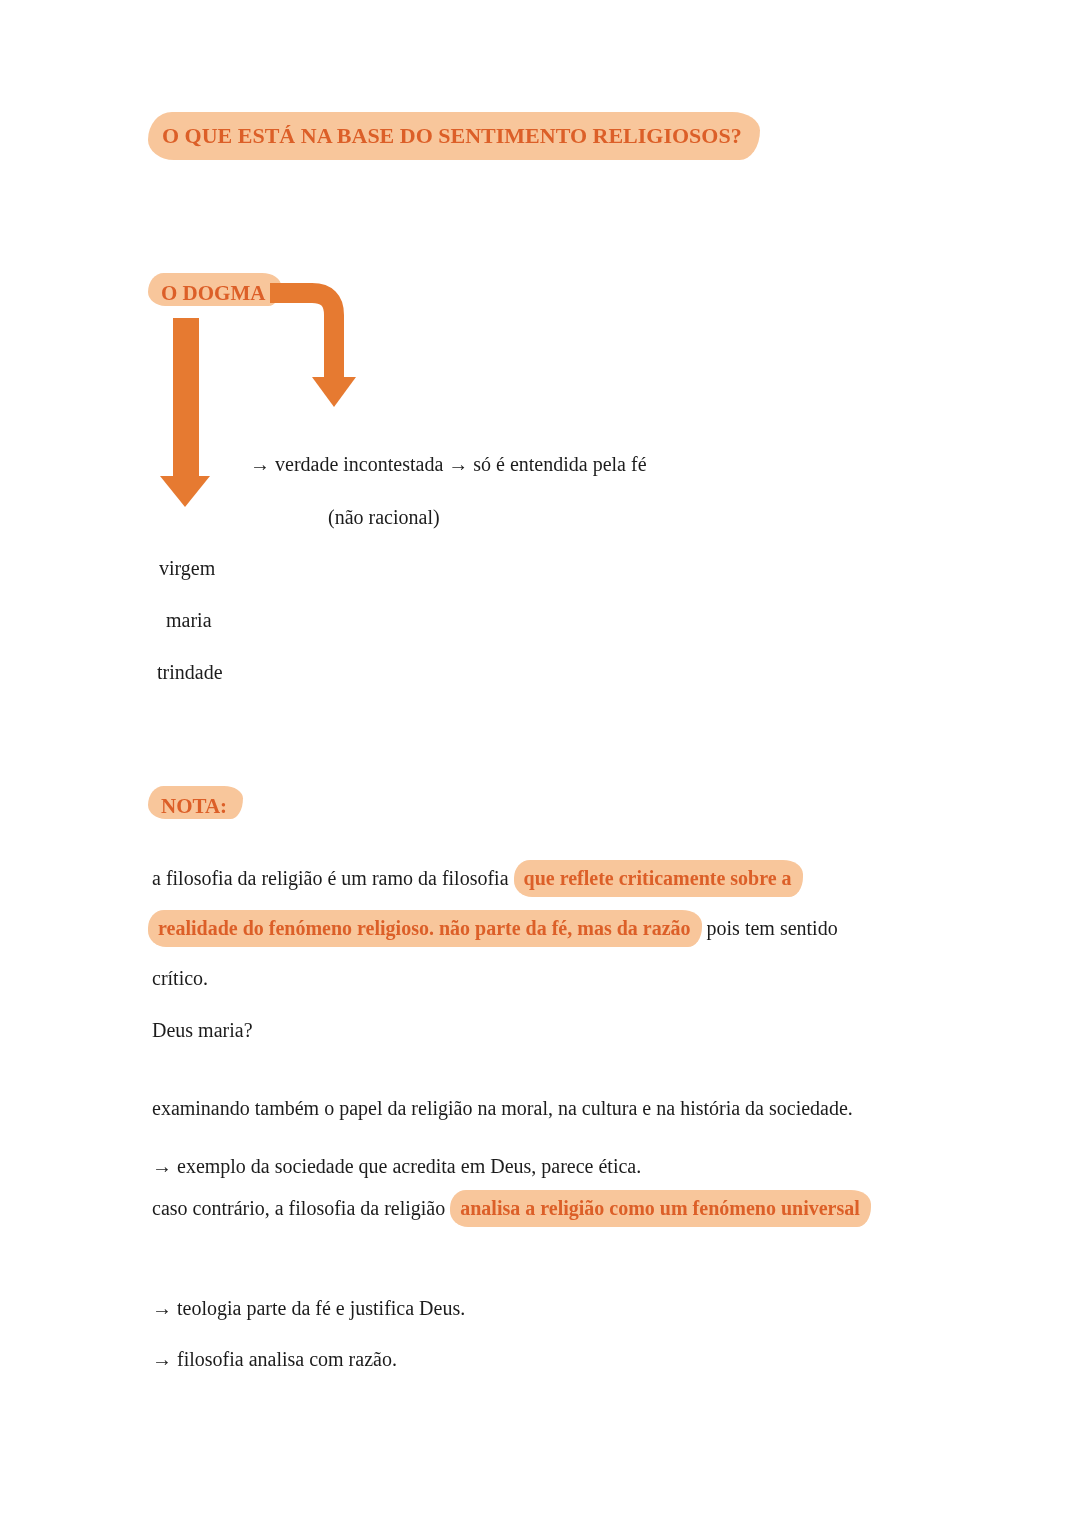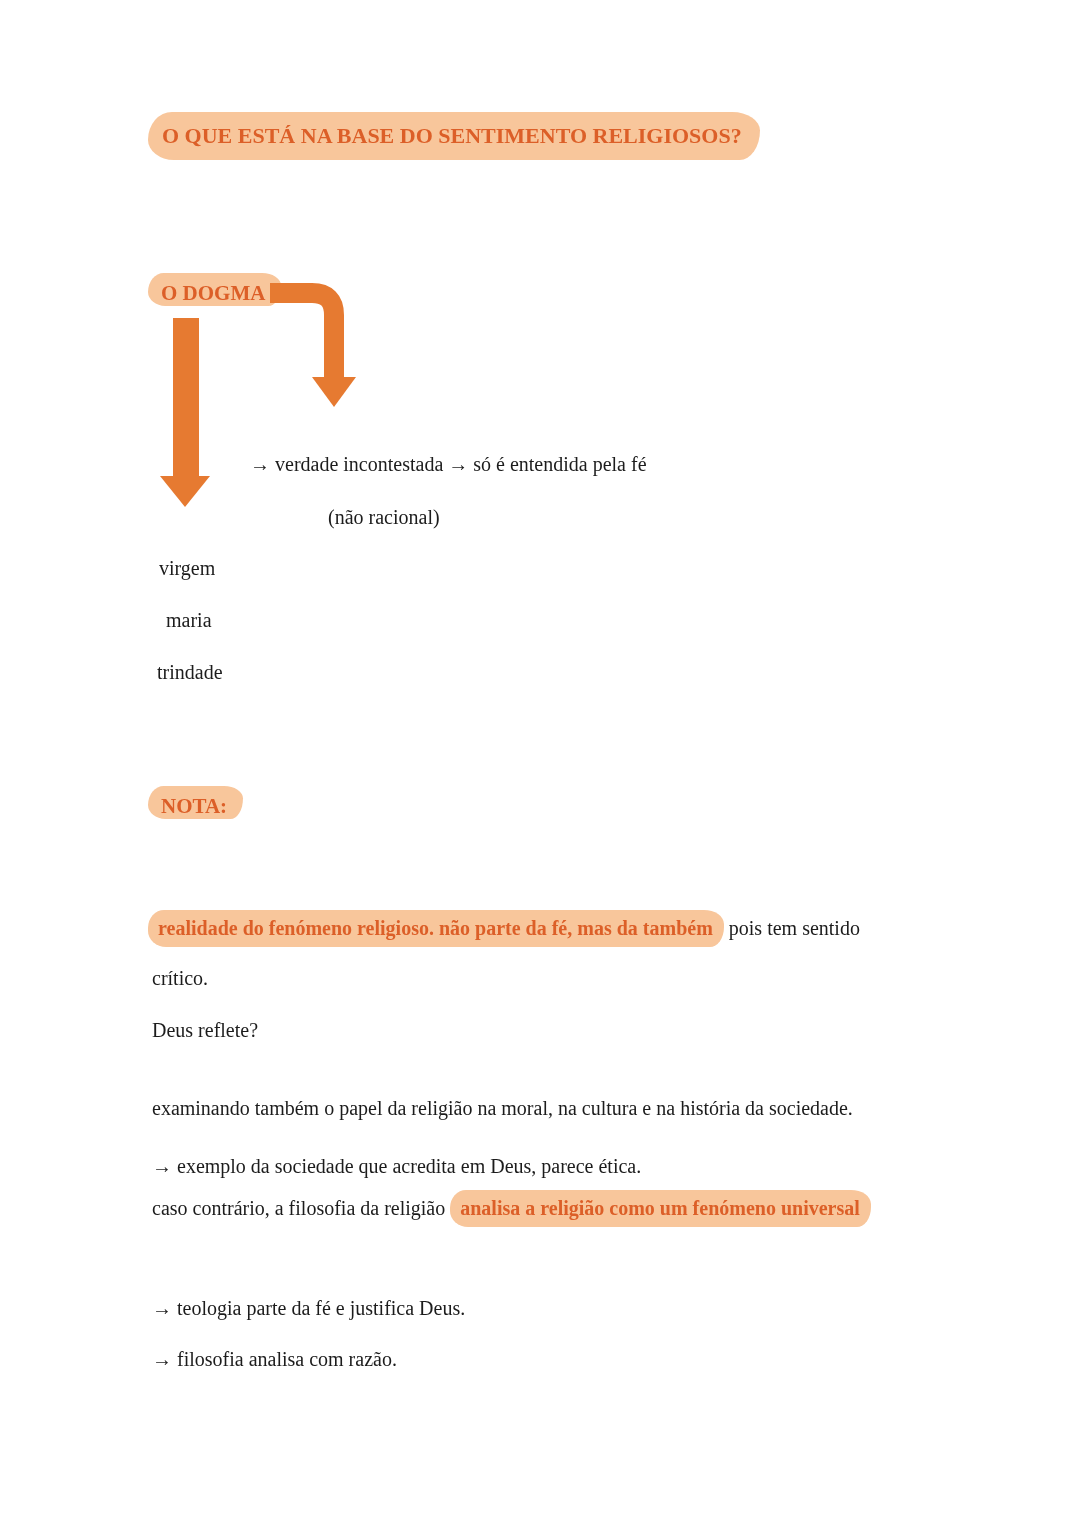--- a/index.html
+++ b/index.html
@@ -94,28 +94,31 @@
   <div class="abs body-line" style="left:296px; top:505px;margin-left:32px;">(não racional)</div>
 
   <div class="abs body-line" style="left:159px; top:556px;text-align:center;">virgem</div>
   <div class="abs body-line" style="left:166px; top:608px;">maria</div>
   <div class="abs body-line" style="left:157px; top:660px;">trindade</div>
 
   <div class="abs" style="left:148px; top:786px;">
     <span class="hl-block hl-heading">NOTA:</span>
   </div>
 
+  <div class="abs body-line" style="left:152px; top:866px;">
+    <span>a filosofia da religião é um ramo da filosofia </span><span class="hl-inline">que reflete criticamente sobre a</span>
+  </div>
 
   <div class="abs body-line" style="left:148px; top:916px;">
-    <span class="hl-inline">realidade do fenómeno religioso. não parte da fé, mas da também</span><span> pois tem sentido</span>
+    <span class="hl-inline">realidade do fenómeno religioso. não parte da fé, mas da razão</span><span> pois tem sentido</span>
   </div>
 
   <div class="abs body-line" style="left:152px; top:966px;">crítico.</div>
 
-  <div class="abs body-line" style="left:152px; top:1018px;">Deus reflete?</div>
+  <div class="abs body-line" style="left:152px; top:1018px;">Deus maria?</div>
 
   <div class="abs body-line" style="left:152px; top:1096px;">examinando também o papel da religião na moral, na cultura e na história da sociedade.</div>
 
   <div class="abs body-line" style="left:152px; top:1146px;margin-top:8px;">→ exemplo da sociedade que acredita em Deus, parece ética.</div>
 
   <div class="abs body-line" style="left:152px; top:1196px;">
     <span>caso contrário, a filosofia da religião </span><span class="hl-inline">analisa a religião como um fenómeno universal</span>
   </div>
 
 

